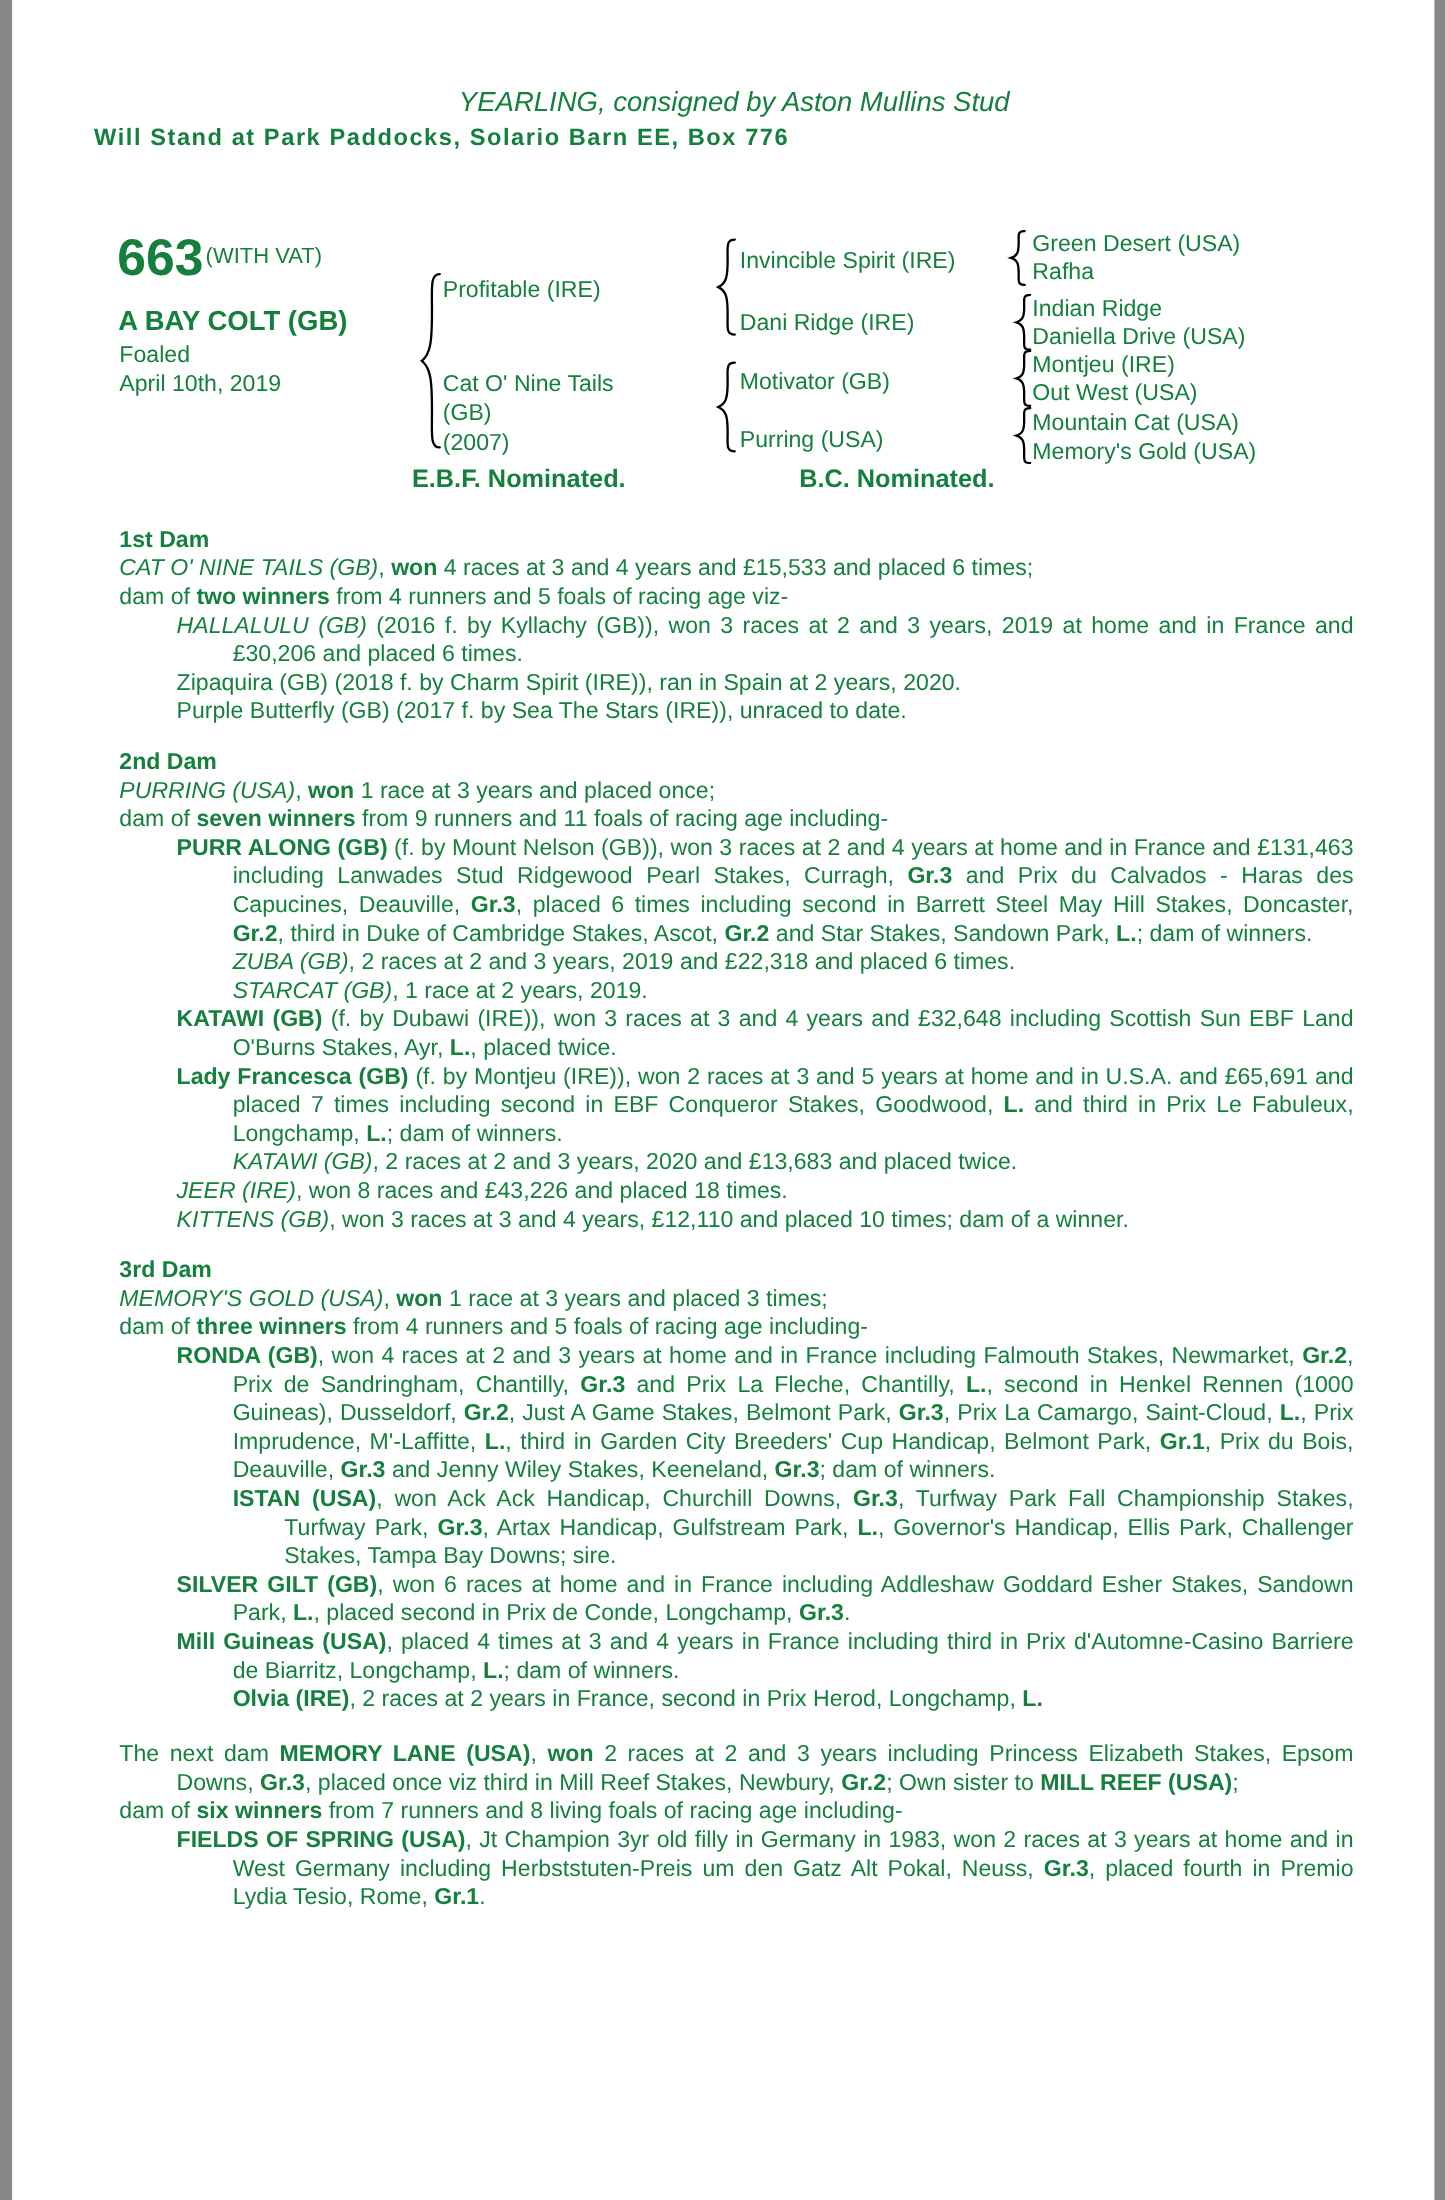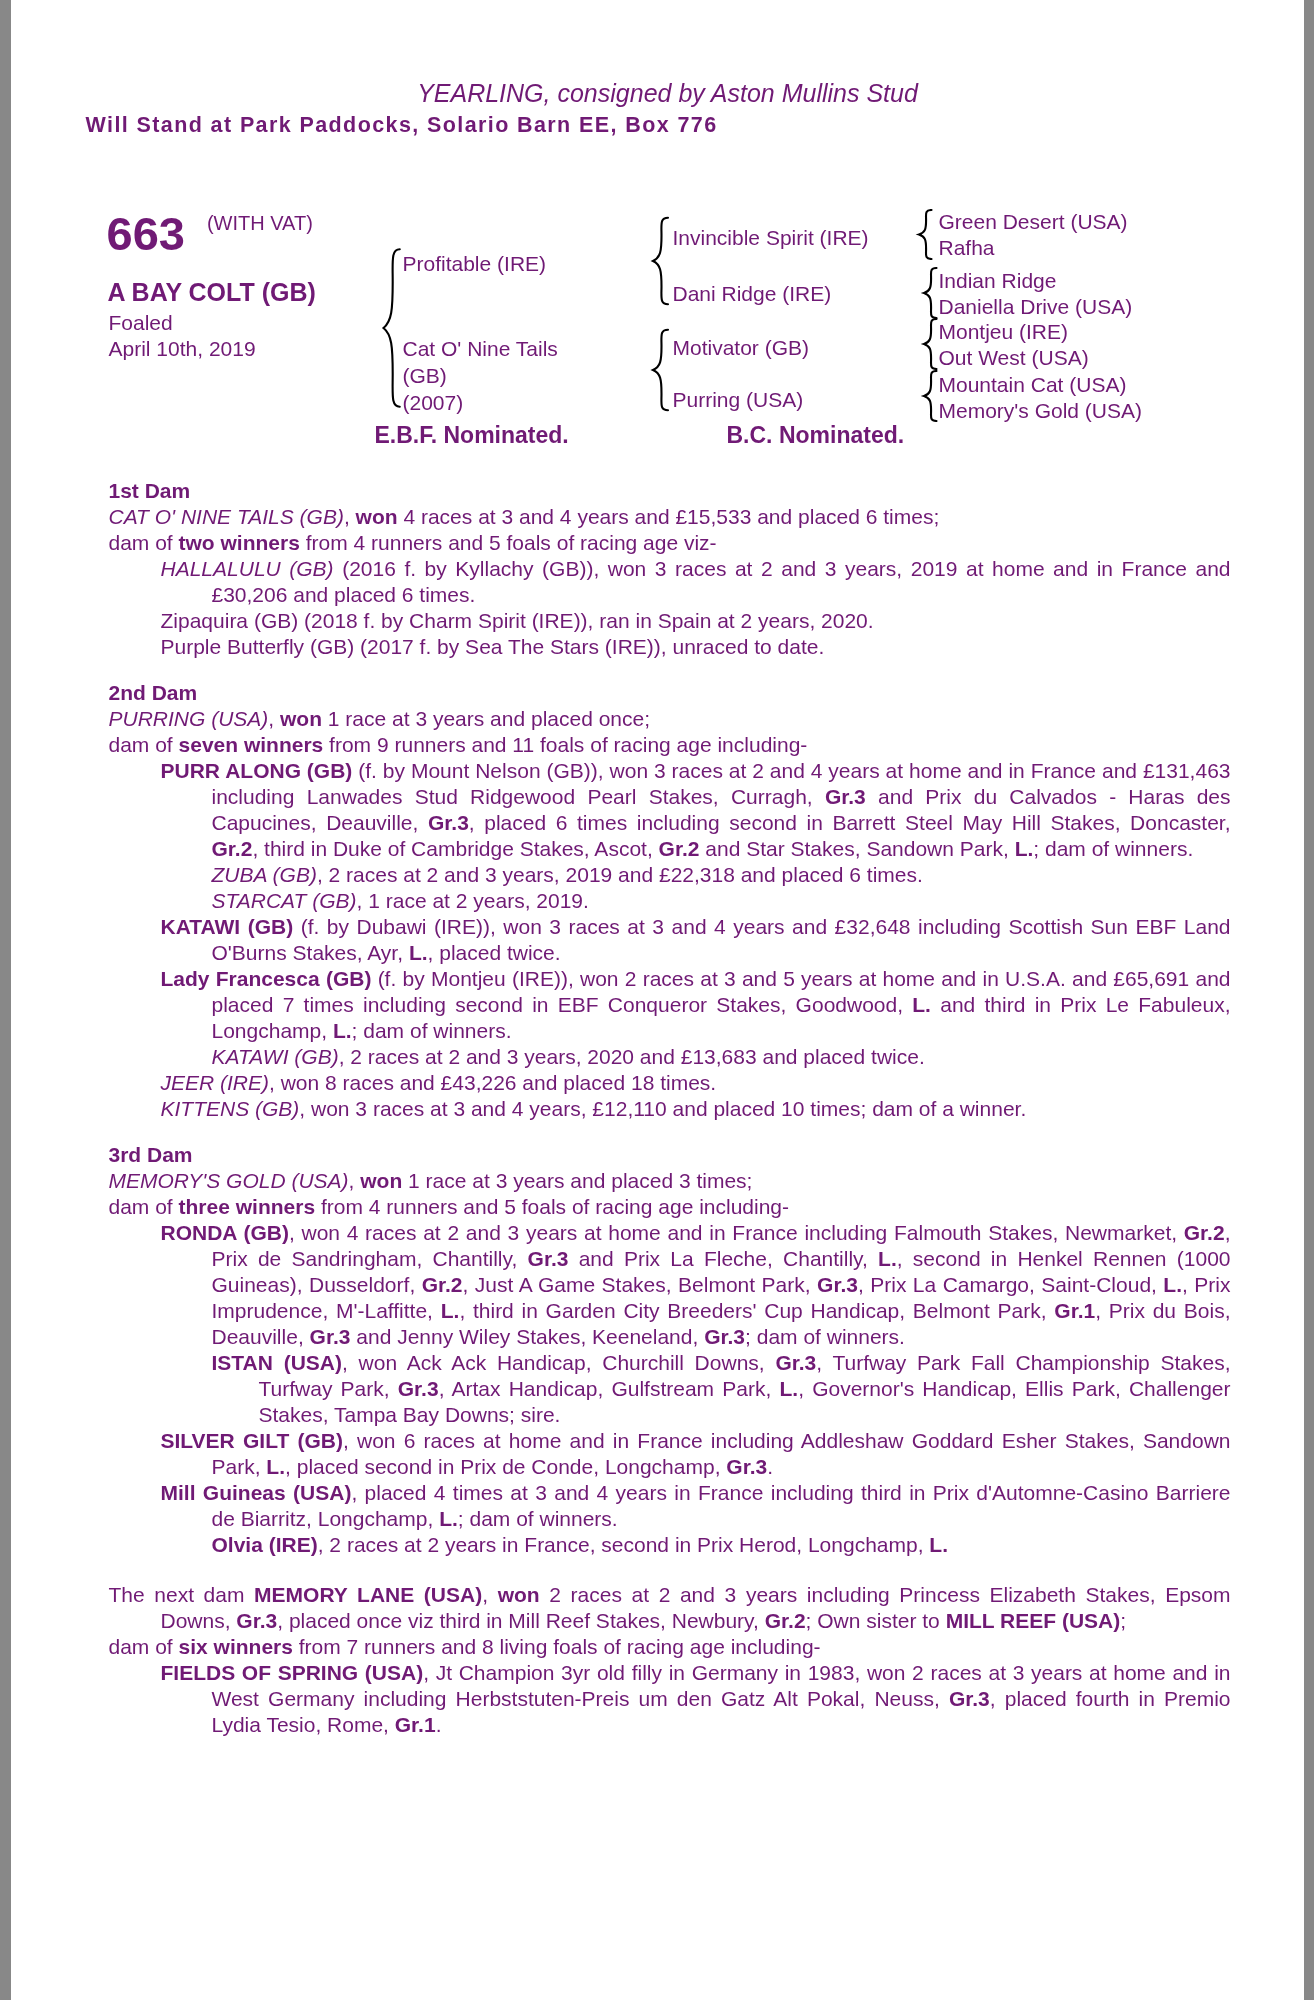--- a/index.html
+++ b/index.html
@@ -1,37 +1,37 @@
 <!DOCTYPE html>
 <html><head>
 <meta charset="utf-8">
 <style>
   html,body{margin:0;padding:0;background:#888;}
   .page{
     position:relative;
     width:1293px;height:2000px;
     margin:0 auto;
     background:#ffffff;
-    color:#701a75;
+    color:#15803d;
     font-family:"Liberation Sans", sans-serif;
     overflow:hidden;
   }
   
   .consign{
     position:absolute;top:80px;left:0;width:1314px;
     text-align:center;font-style:italic;font-size:25px;line-height:1.1;
   }
   .stand{
     position:absolute;top:114px;left:75px;
     font-weight:bold;font-size:21.5px;letter-spacing:1.4px;line-height:1.1;
   }
   
   .pedigree{position:absolute;top:160px;left:0;width:1314px;height:310px;font-size:21px;}
   .ped-abs{position:absolute;white-space:nowrap;line-height:27px;}
-  .lot-line{display:flex;align-items:flex-start;gap:22px;}
+  .lot-line{display:flex;align-items:center;gap:2px;}
   .lot-num{font-weight:bold;font-size:47px;line-height:1;}
   .lot-vat{font-size:20px;}
   .colt-desc{font-weight:bold;font-size:25px;text-align:right;}
   .nom{font-weight:bold;font-size:23px;}
   .brace{position:absolute;}
   .brace svg{display:block;width:100%;height:100%;}
   .brace path{fill:none;stroke:#000;stroke-width:2.1;vector-effect:non-scaling-stroke;stroke-linecap:round;}
   
   .bodytext{
     position:absolute;top:478px;left:98px;width:1122px;

